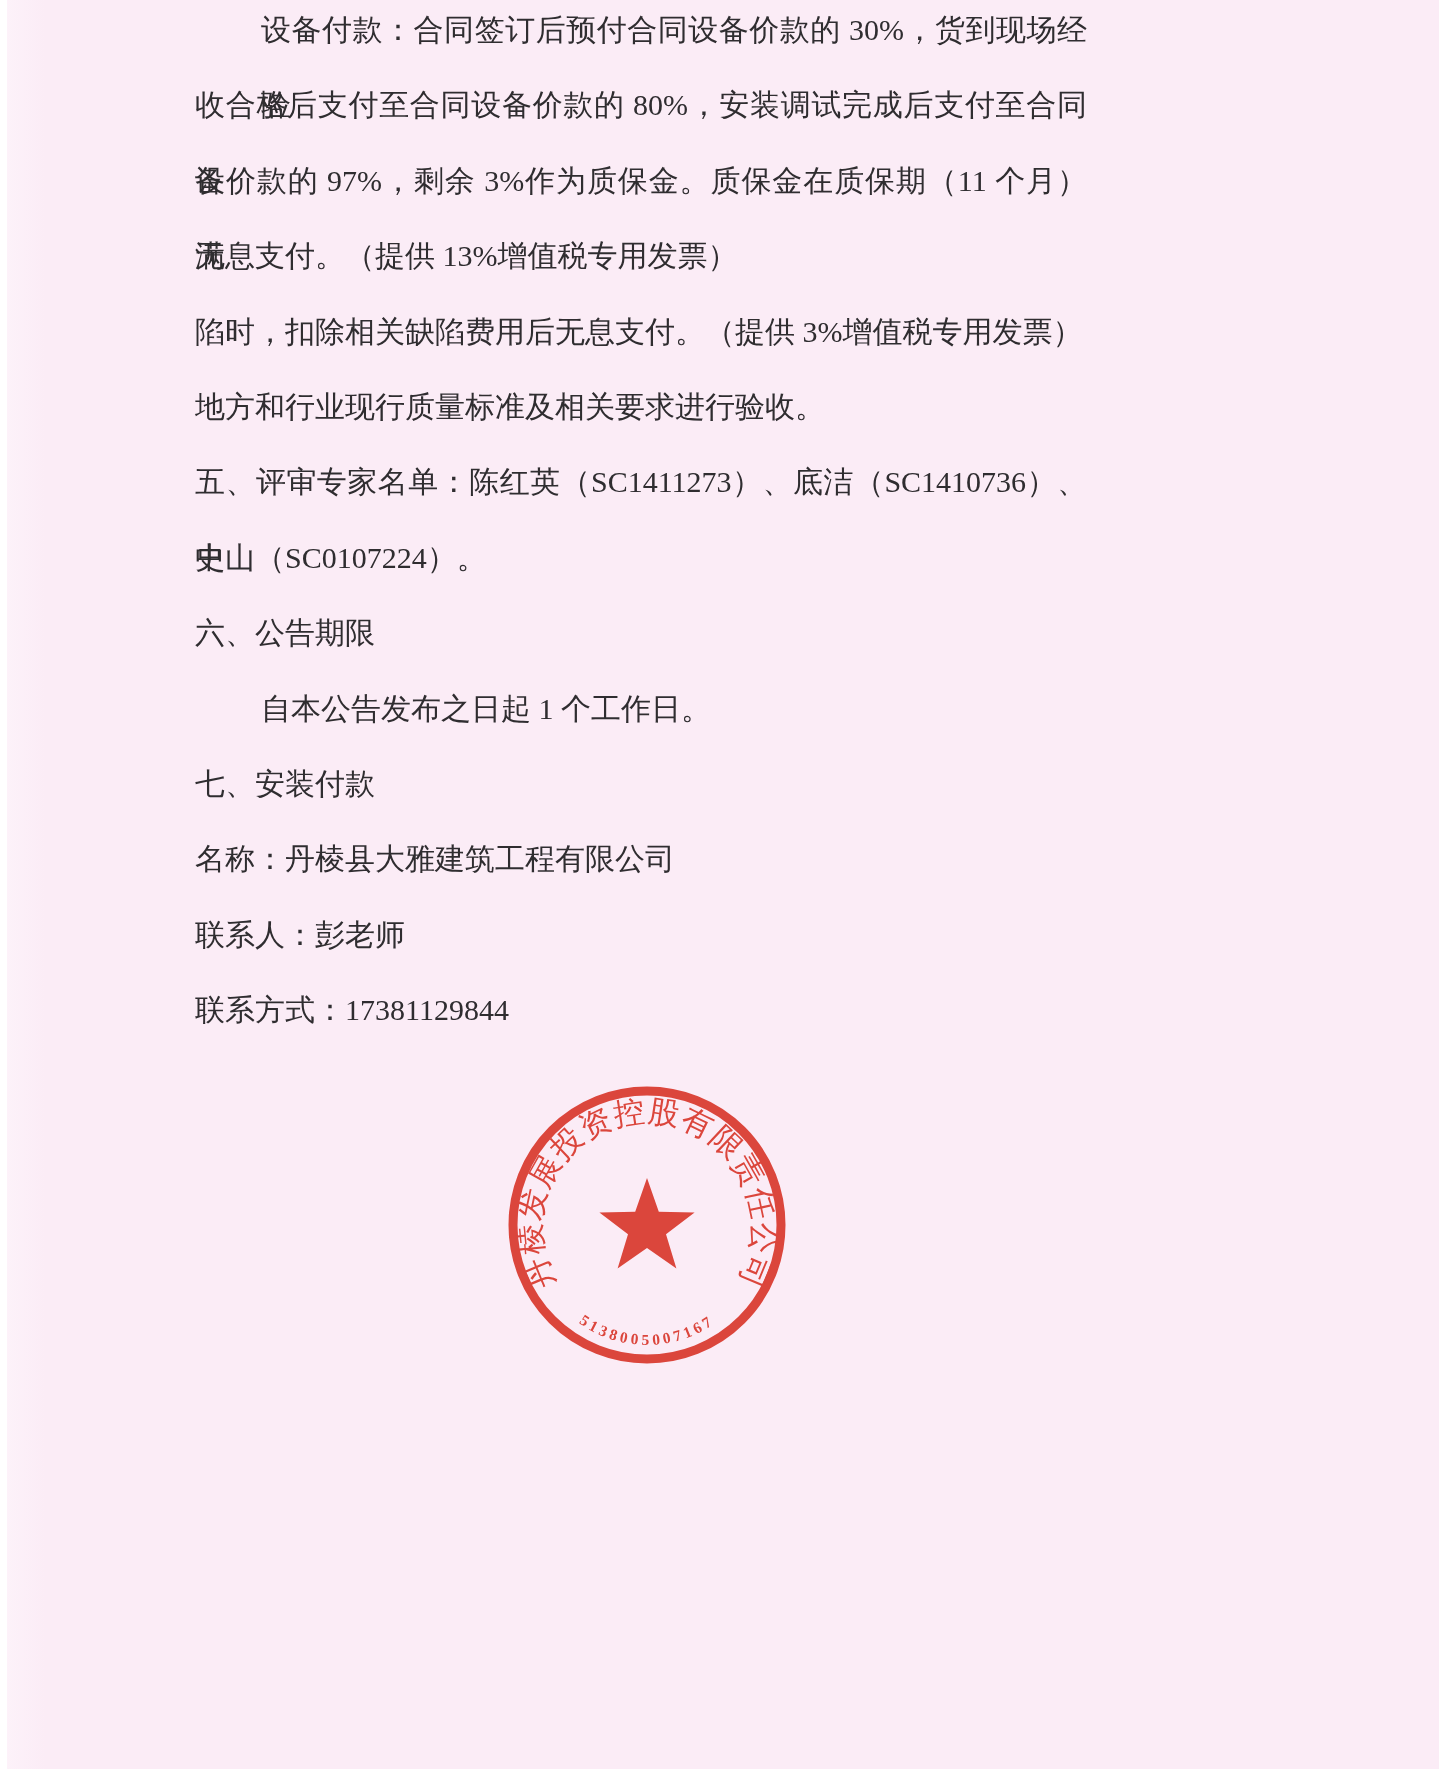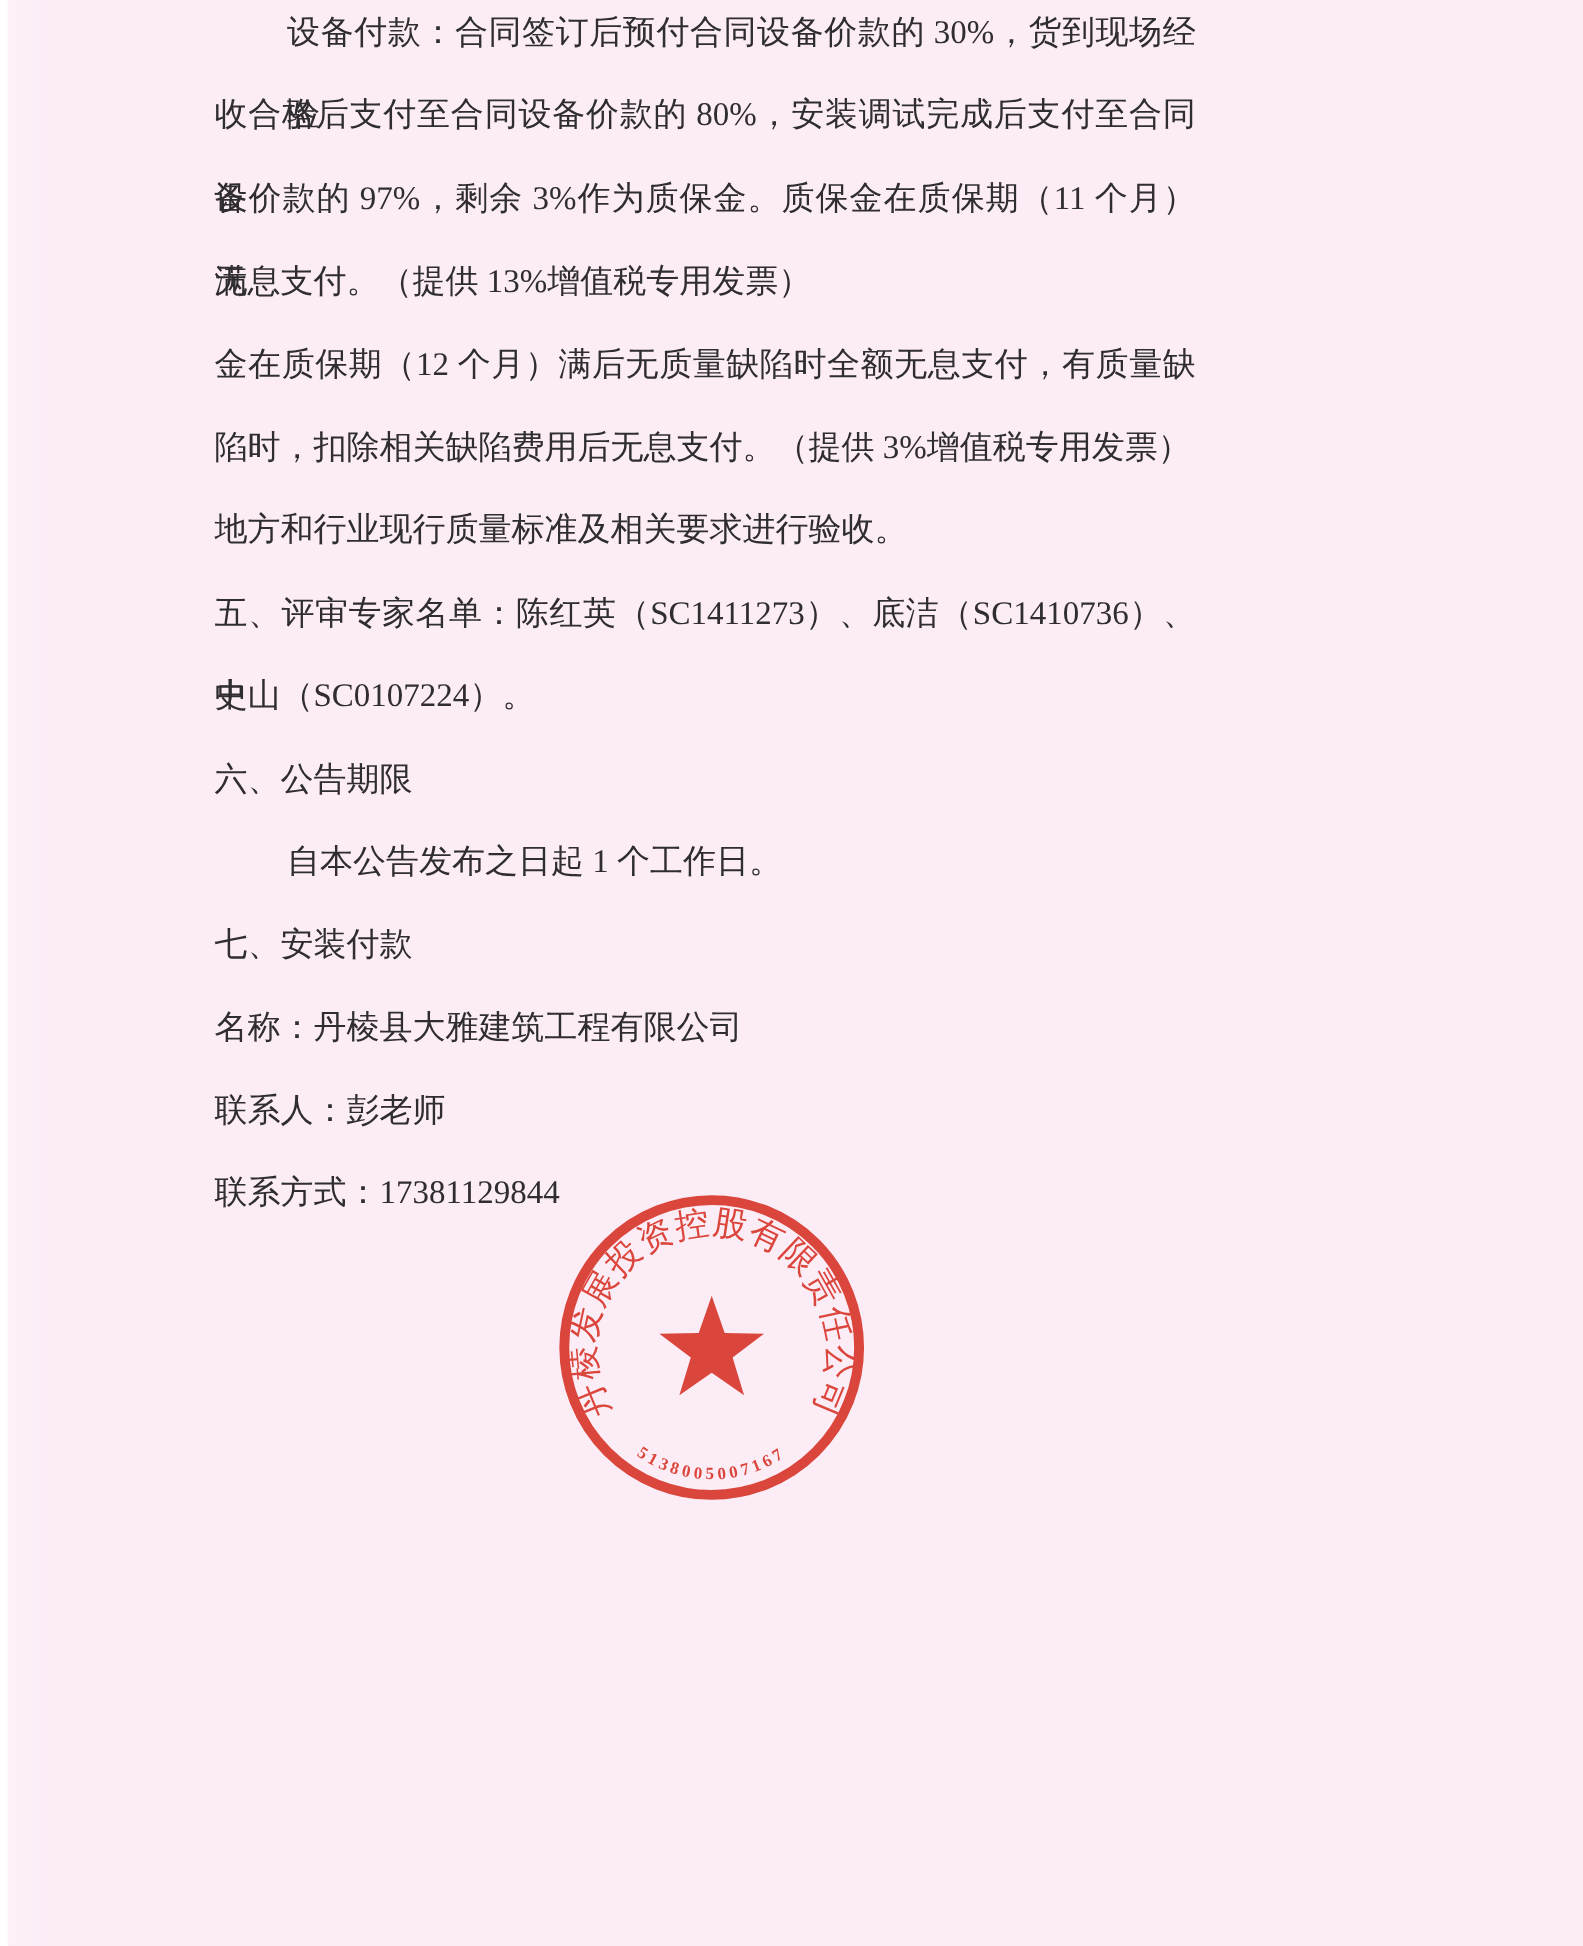--- a/index.html
+++ b/index.html
@@ -80,21 +80,20 @@
 <body>
 
 <div class="page">
   <div class="scan-edge-left"></div>
 
   <div class="doc-text">
     <div class="line justify indent">设备付款：合同签订后预付合同设备价款的 30%，货到现场经验</div>
     <div class="line justify">收合格后支付至合同设备价款的 80%，安装调试完成后支付至合同设</div>
     <div class="line justify">备价款的 97%，剩余 3%作为质保金。质保金在质保期（11 个月）满</div>
     <div class="line">无息支付。（提供 13%增值税专用发票）</div>
-    <div class="line justify">金在质保期（12 个月）满后无质量缺陷时全额无息支付，有质量缺</div>
     <div class="line">陷时，扣除相关缺陷费用后无息支付。（提供 3%增值税专用发票）</div>
     <div class="line">地方和行业现行质量标准及相关要求进行验收。</div>
     <div class="line justify">
       <span class="bold">五、评审专家名单：</span><span>陈红英（SC1411273）、底洁（SC1410736）、史</span>
     </div>
     <div class="line">中山（SC0107224）。</div>
     <div class="line bold">六、公告期限</div>
     <div class="line indent">自本公告发布之日起 1 个工作日。</div>
     <div class="line bold">七、安装付款</div>
     <div class="line">名称：丹棱县大雅建筑工程有限公司</div>

